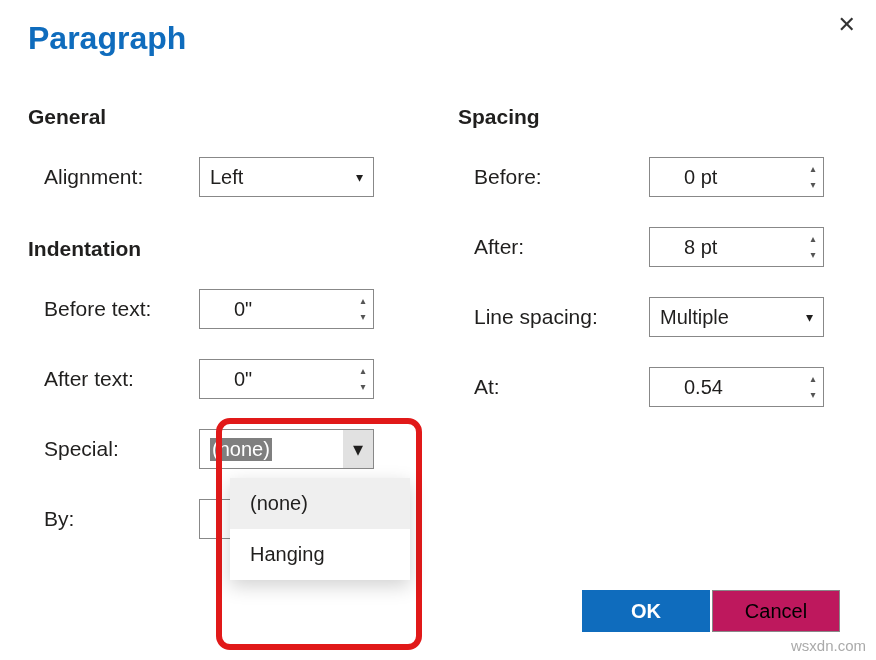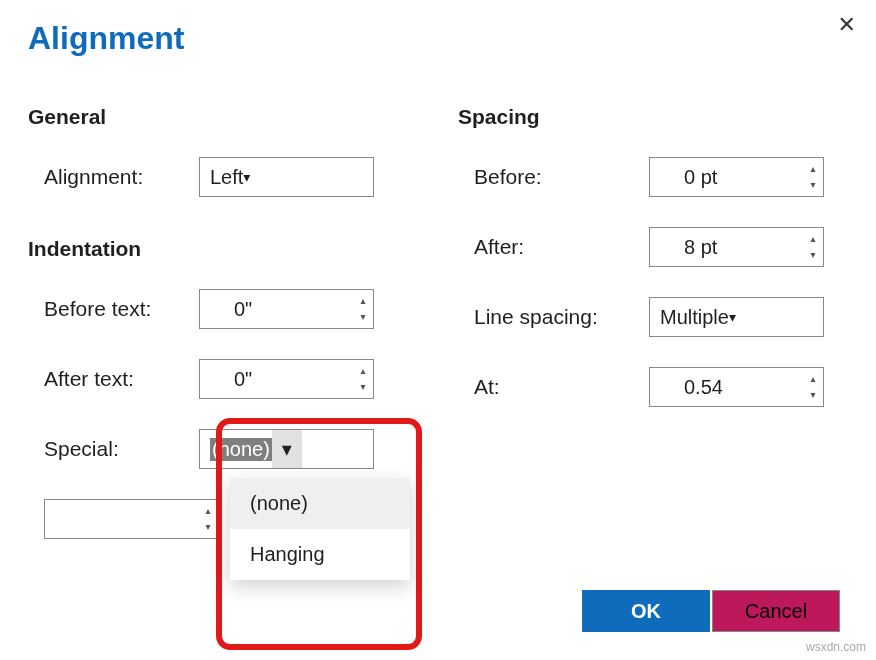--- a/index.html
+++ b/index.html
@@ -50,20 +50,21 @@
       margin-bottom: 30px;
       padding-left: 16px;
     }
     .field-label {
       font-size: 21px;
       width: 155px;
     }
     .combo {
       display: flex;
       align-items: center;
+      justify-content: space-between;
       border: 1px solid #888;
       height: 40px;
       padding: 0 10px;
       font-size: 20px;
       width: 175px;
       background: #fff;
       cursor: pointer;
     }
     .combo .chevron {
       font-size: 14px;
@@ -162,32 +163,32 @@
       height: 100%;
       display:flex;
       align-items:center;
       justify-content:center;
       background:#e1e1e1;
     }
     .watermark {
       position:absolute;
       bottom:6px;
       right:10px;
-      font-size:12px;
+      font-size:15px;
       color:#aaa;
     }
   </style>
 </head>
 <body>
 
 <button class="close-btn">
   <span>✕</span>
 </button>
 
-<h1 class="dialog-title">Alignment</h1>
+<h1 class="dialog-title">Paragraph</h1>
 
 <div class="columns">
 
   <div class="col">
 
     <div class="section-header">General</div>
 
     <div class="field-row">
       <div class="field-label">Alignment:</div>
       <div class="combo">
@@ -222,20 +223,21 @@
 
     <div class="field-row">
       <div class="field-label">Special:</div>
       <div class="combo highlighted">
         <span class="combo-value">(none)</span>
         <span class="chev-btn">▾</span>
       </div>
     </div>
 
     <div class="field-row">
+      <div class="field-label">By:</div>
       <div class="spinner">
         <div class="spinner-value"></div>
         <div class="spinner-controls">
           <button>▴</button>
           <button>▾</button>
         </div>
       </div>
     </div>
 
   </div>

